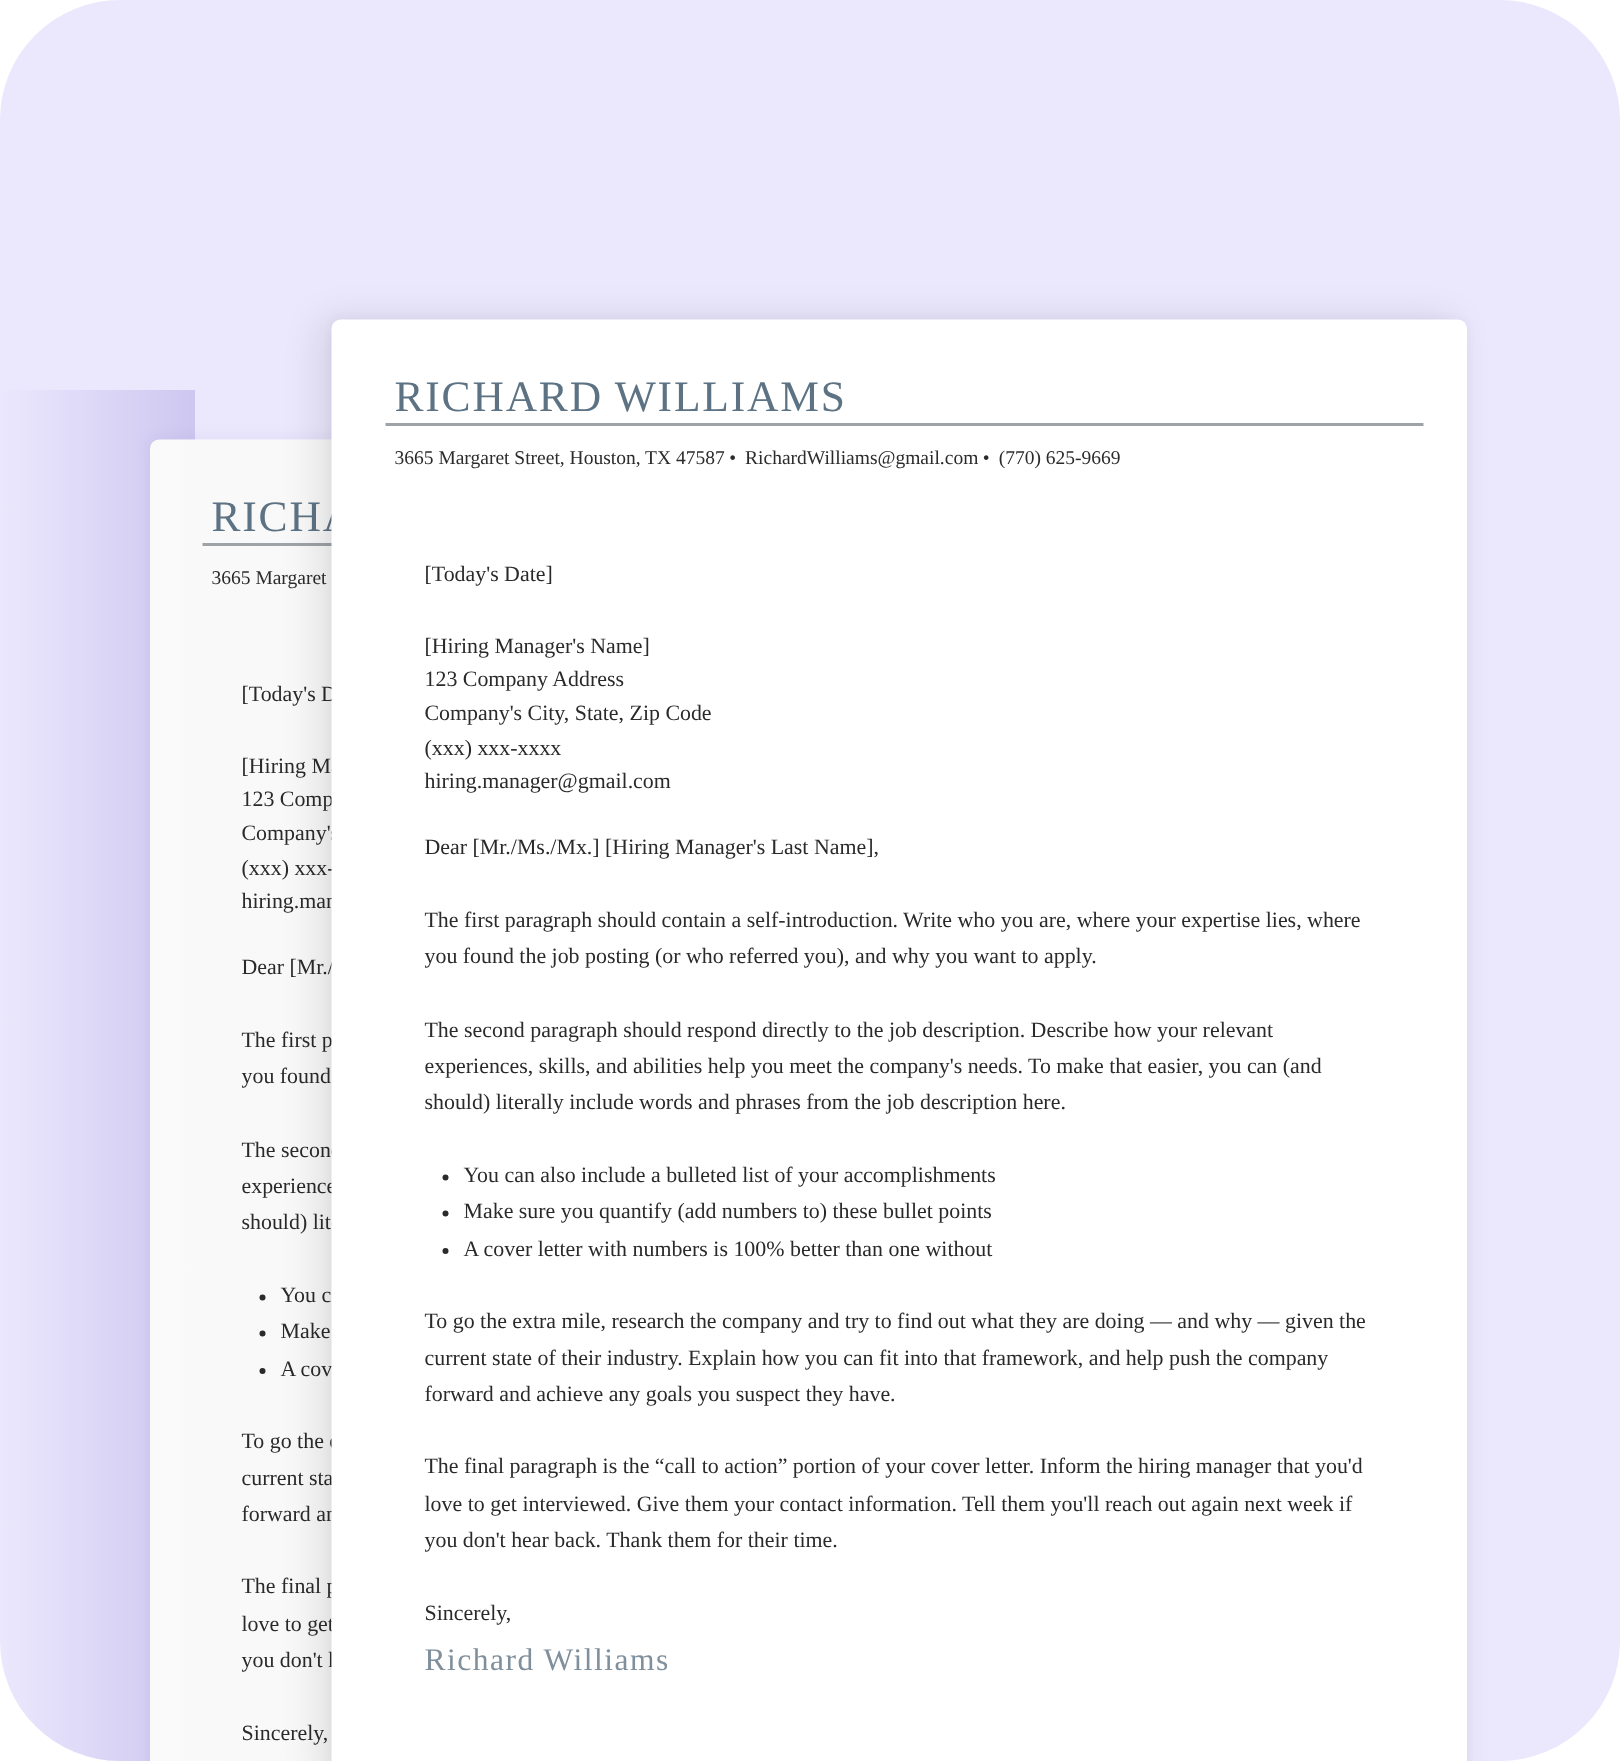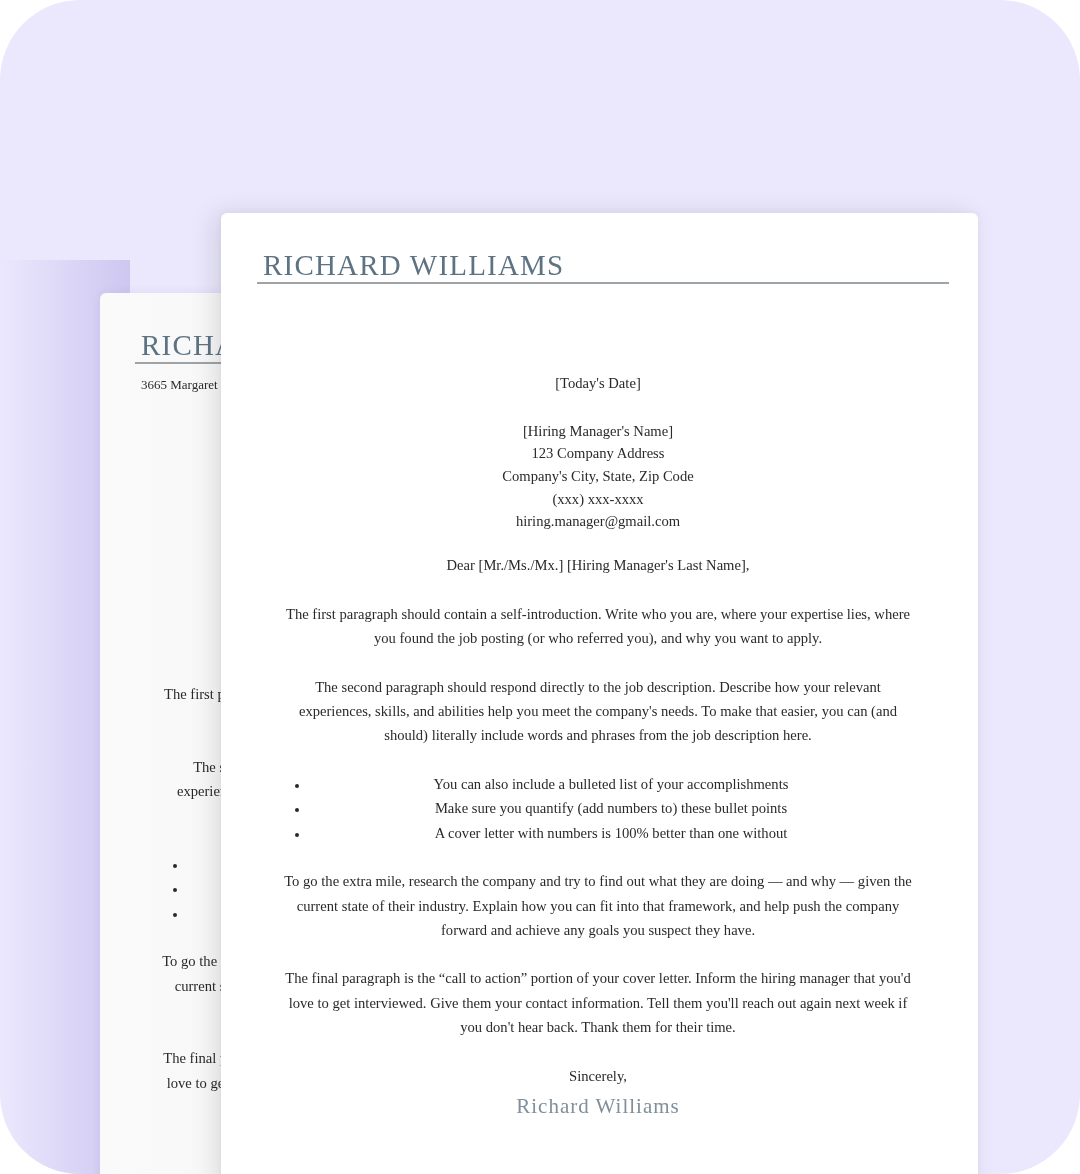--- a/index.html
+++ b/index.html
@@ -41,21 +41,20 @@
   .contact {
     position: absolute; left: 42px; top: 84px;
     font-family: "Liberation Serif", serif;
     font-size: 13px; color: #2b2b2b; white-space: nowrap;
   }
   .contact .sep { margin: 0 6px 0 3px; }
   .body {
     position: absolute; left: 62px; top: 158px; width: 630px;
     font-family: "Liberation Serif", serif; font-size: 14.6px; line-height: 24.3px;
     color: #2a2a2a;
-    text-align: center;
   }
   .body p { margin: 0 0 24.3px 0; }
   .body .addr { margin-bottom: 20.3px; }
   .body .addr div { line-height: 22.7px; }
   .body ul { margin: 0 0 24.3px 0; padding-left: 26px; }
   .body ul li { padding-left: 0px; }
   .body ul li::marker { font-size: 12px; }
   .sig {
     font-family: "Liberation Serif", serif; font-size: 21px; letter-spacing: 1px;
     color: #7f8f9b; margin-top: 4px;
@@ -97,20 +96,23 @@
       </ul>
       <p>To go the extra mile, research the company and try to find out what they are doing — and why — given the current state of their industry. Explain how you can fit into that framework, and help push the company forward and achieve any goals you suspect they have.</p>
       <p>The final paragraph is the “call to action” portion of your cover letter. Inform the hiring manager that you'd love to get interviewed. Give them your contact information. Tell them you'll reach out again next week if you don't hear back. Thank them for their time.</p>
       <p style="margin-bottom:6px;">Sincerely,</p>
     </div>
   </div>
 
   <div class="page front">
     <div class="name">RICHARD WILLIAMS</div>
     <div class="rule"></div>
+    <div class="contact">
+      <span>3665 Margaret Street, Houston, TX 47587</span><span class="sep">•</span><span>RichardWilliams@gmail.com</span><span class="sep">•</span><span>(770) 625-9669</span>
+    </div>
     <div class="body">
       <p>[Today's Date]</p>
       <div class="addr">
         <div>[Hiring Manager's Name]</div>
         <div>123 Company Address</div>
         <div>Company's City, State, Zip Code</div>
         <div>(xxx) xxx-xxxx</div>
         <div>hiring.manager@gmail.com</div>
       </div>
       <p>Dear [Mr./Ms./Mx.] [Hiring Manager's Last Name],</p>

